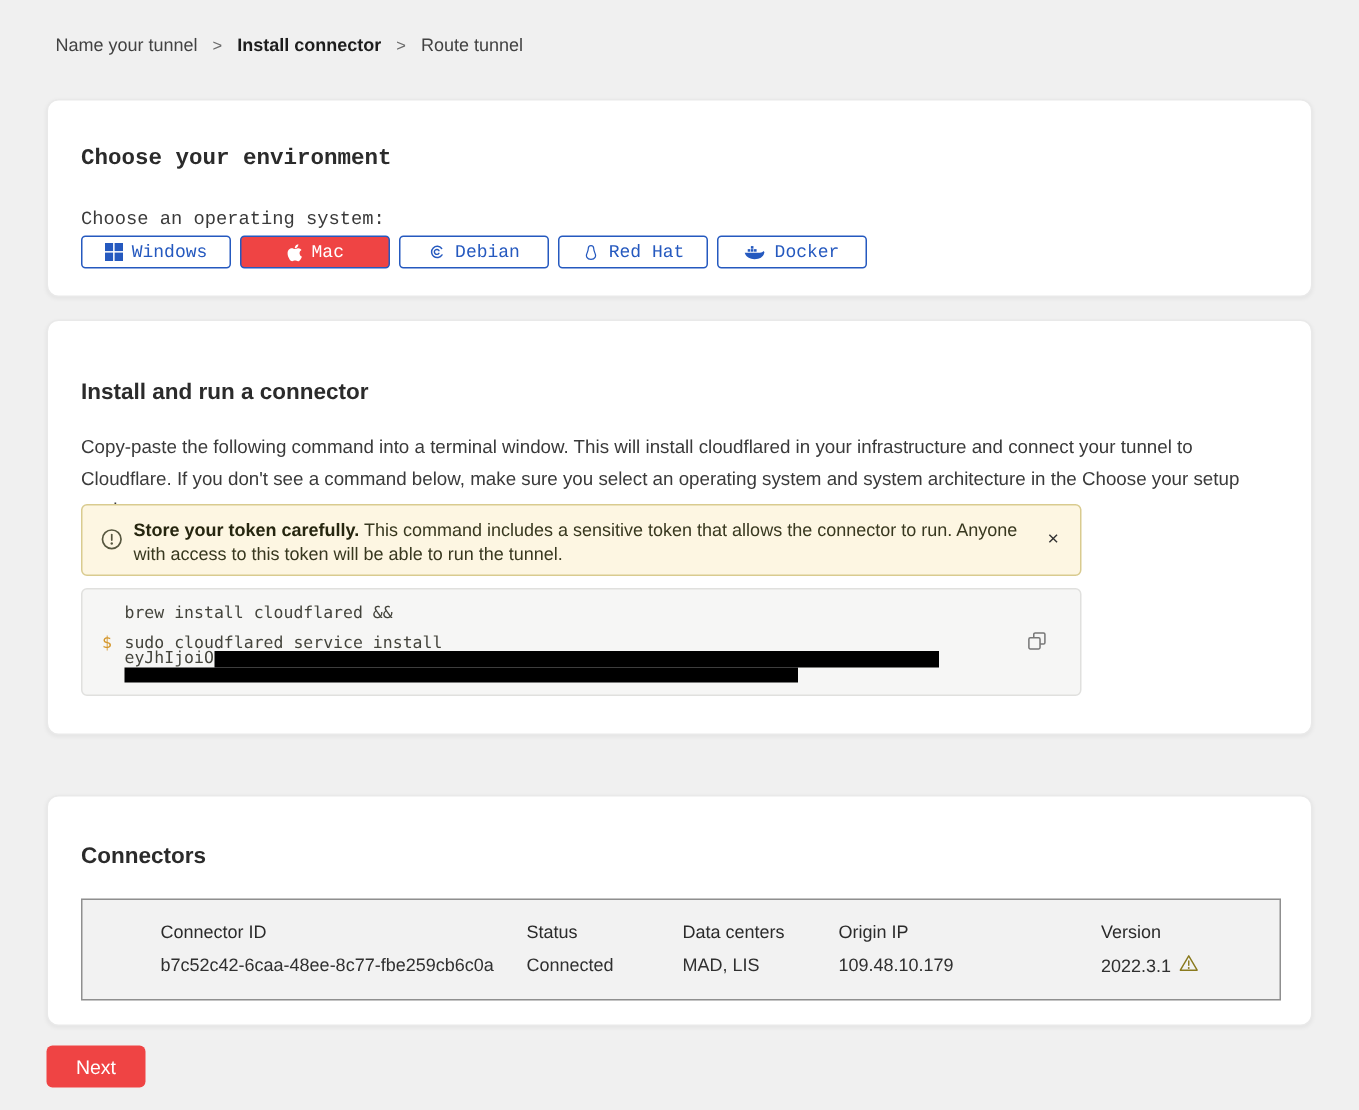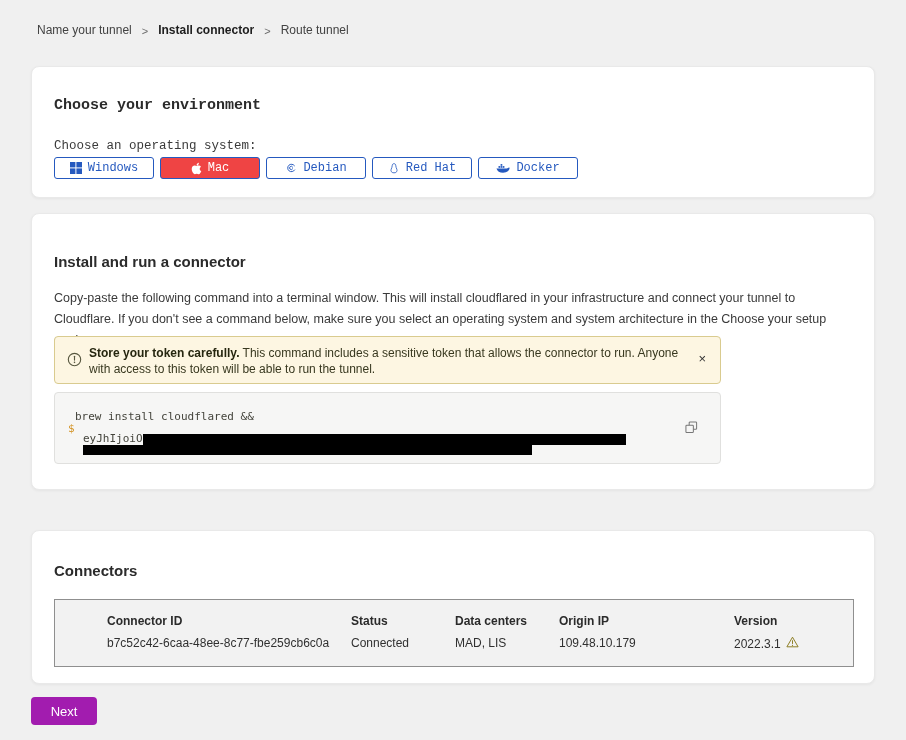--- a/index.html
+++ b/index.html
@@ -31,44 +31,44 @@
   .install-title { position:absolute; left:22px; top:39px; }
   .install-desc { position:absolute; left:22px; top:74px; width:796px; font-size:12.5px; line-height:21px; color:#3a3a3a; }
 
   .warn-banner { position:absolute; left:22px; top:122px; width:667px; height:48px; background:#fdf6e2; border:1px solid #d9cb8f; border-radius:4px; }
   .warn-icon { position:absolute; left:12px; top:15px; }
   .warn-text { position:absolute; left:34px; top:8px; width:590px; font-size:12px; line-height:16px; color:#38381f; }
   .warn-text b { color:#26260f; }
   .warn-close { position:absolute; right:14px; top:15px; font-size:13px; color:#333; cursor:pointer; line-height:13px; background:none; border:none; font-family:inherit; }
 
   .code-block { position:absolute; left:22px; top:178px; width:667px; height:72px; background:#f6f6f5; border:1px solid #e0e0de; border-radius:4px; font-family:"DejaVu Sans Mono","Liberation Mono",monospace; font-size:11px; color:#44443c; }
-  .code-line1 { position:absolute; left:20px; top:9px;margin-top:8px; }
+  .code-line1 { position:absolute; left:28px; top:9px; }
   .code-prompt { position:absolute; left:13px; top:29px; color:#d4962a; }
   .code-line2 { position:absolute; left:28px; top:29px; }
   .token-row { position:absolute; left:28px; top:40px; display:flex; align-items:center; }
   .token-prefix { line-height:12px; }
   .redact-bar-1 { width:483px; height:11px; background:#000; }
   .redact-bar-2 { position:absolute; left:28px; top:52px; width:449px; height:10px; background:#000; }
   .copy-btn { position:absolute; right:22px; top:28px; background:none; border:none; cursor:pointer; padding:0; }
 
   
   .connectors-title { position:absolute; left:22px; top:31px; }
   .conn-table { position:absolute; left:22px; top:68px; width:800px; height:68px; background:#f2f2f2; border:1px solid #8f8f8f; }
   .col { position:absolute; top:0; height:100%; font-size:12px; }
-  .col .th { position:absolute; top:14px; font-weight:bold; color:#2b2b2b; white-space:nowrap; }
+  .col .th { position:absolute; top:14px; font-weight:normal; color:#2b2b2b; white-space:nowrap; }
   .col .td { position:absolute; top:36px; color:#303030; white-space:nowrap; display:flex; align-items:center; gap:5px; }
   .col-id { left:52px; }
   .col-status { left:296px; }
   .col-dc { left:400px; }
   .col-ip { left:504px; }
   .col-version { left:679px; }
   .status-connected { color:#4a9e6e; }
 
   
-  .next-btn { position:absolute; left:31px; top:697px; width:66px; height:28px; background:#a21caf; color:#fff; border:none; border-radius:4px; font-size:13px; font-family:inherit; cursor:pointer; }
+  .next-btn { position:absolute; left:31px; top:697px; width:66px; height:28px; background:#ef4444; color:#fff; border:none; border-radius:4px; font-size:13px; font-family:inherit; cursor:pointer; }
 </style>
 </head>
 <body>
 
 <div class="page">
 
   <nav class="breadcrumb">
     <span class="crumb">Name your tunnel</span>
     <span class="crumb-sep">&gt;</span>
     <span class="crumb active">Install connector</span>
@@ -154,20 +154,21 @@
       </span>
       <div class="warn-text">
         <b>Store your token carefully.</b><span> This command includes a sensitive token that allows the connector to run. Anyone with access to this token will be able to run the tunnel.</span>
       </div>
       <button class="warn-close">×</button>
     </div>
 
     <div class="code-block">
       <div class="code-line1">brew install cloudflared &amp;&amp;</div>
       <div class="code-prompt">$</div>
+      <div class="code-line2">sudo cloudflared service install</div>
       <div class="token-row">
         <span class="token-prefix">eyJhIjoiO</span>
         <span class="redact-bar-1"></span>
       </div>
       <div class="redact-bar-2"></div>
       <button class="copy-btn">
         <svg width="13" height="13" viewBox="0 0 14 14" fill="none" stroke="#777" stroke-width="1.1">
             <rect x="4.5" y="1" width="8" height="8" rx="1"></rect>
             <rect x="1" y="4.5" width="8" height="8" rx="1" fill="#f6f6f5"></rect>
           </svg>

